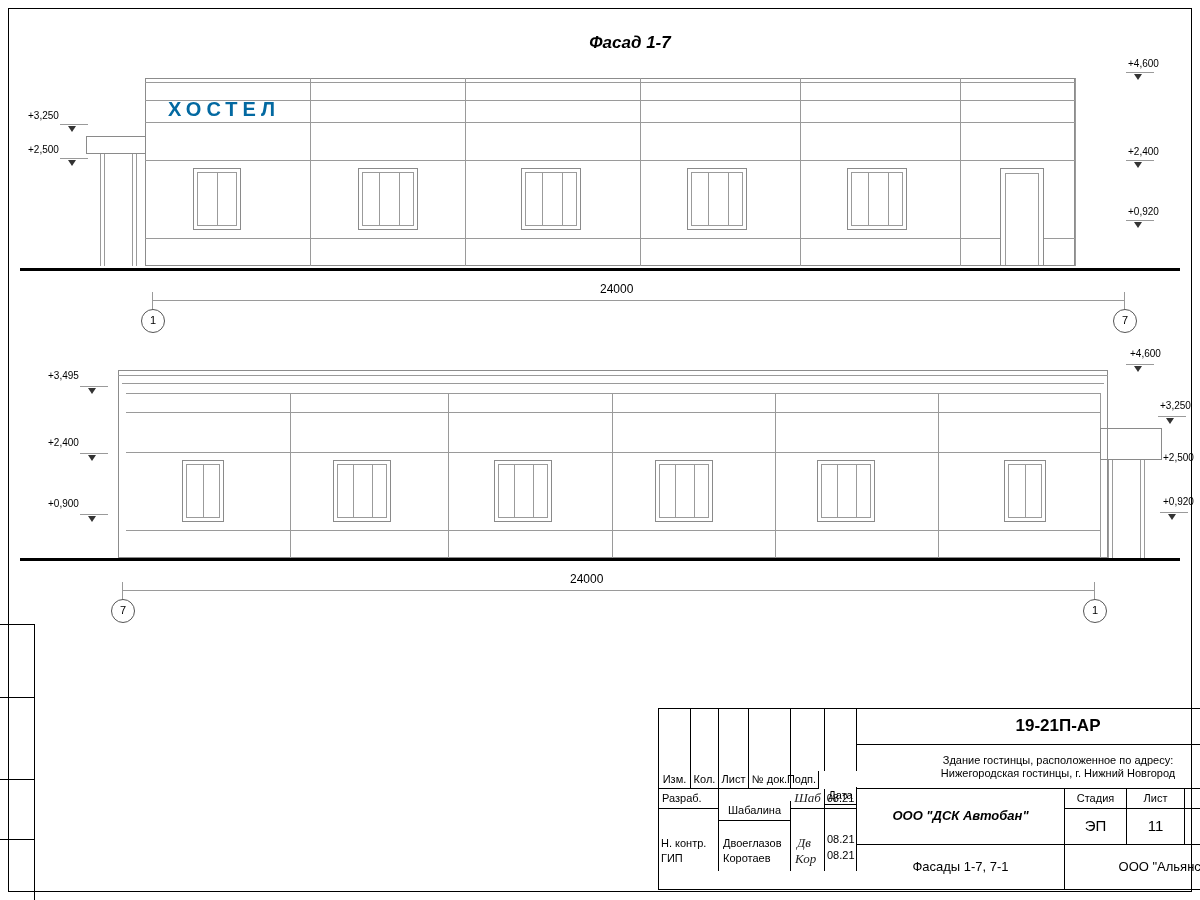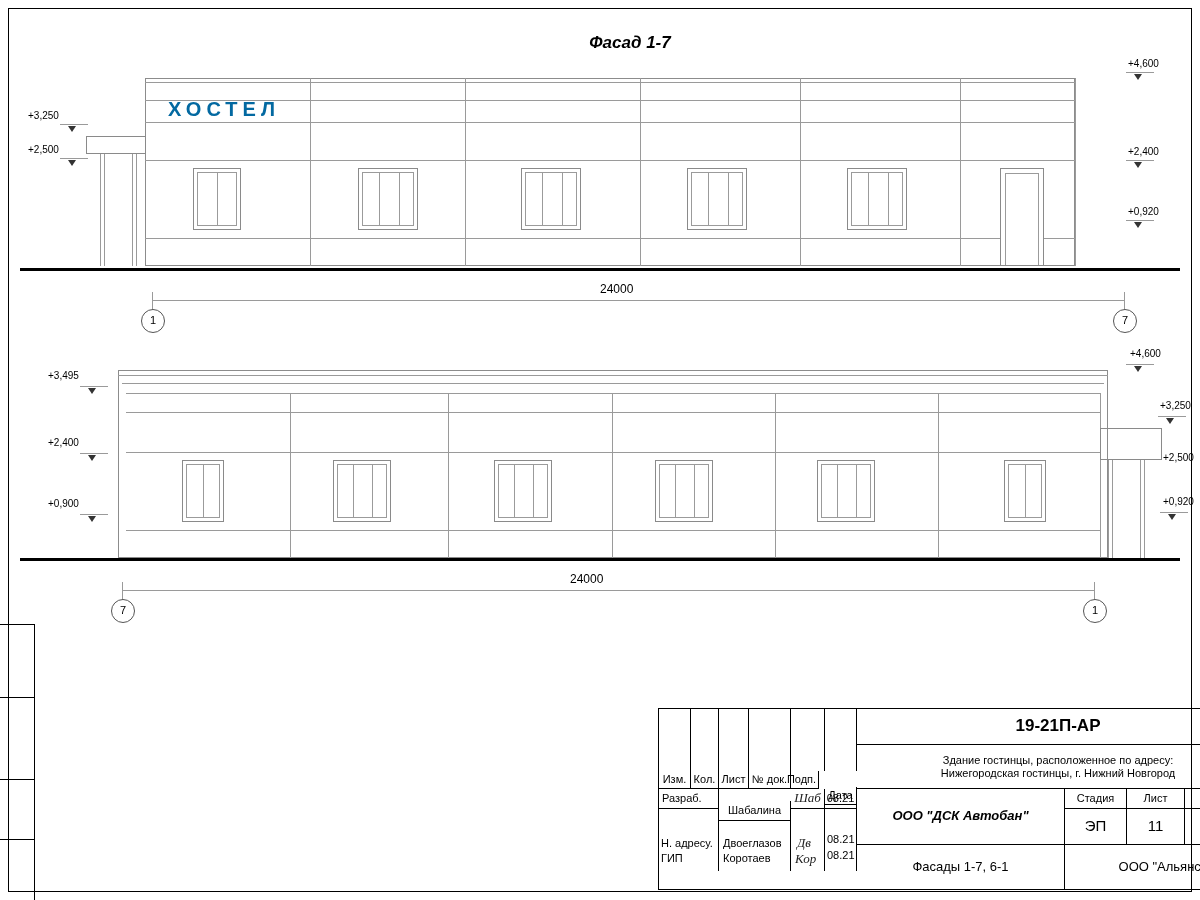--- a/index.html
+++ b/index.html
@@ -259,21 +259,21 @@
     <div class="tbcell" style="left:0;top:80px;width:60px;height:20px;justify-content:flex-start;padding-left:3px;">Разраб.</div>
     <div class="tbcell" style="left:60px;top:92px;width:72px;height:20px;text-align:center;">Шабалина</div>
     <div class="tbcell sig" style="left:132px;top:80px;width:34px;height:20px;">Шаб</div>
     <div class="tbcell" style="left:166px;top:80px;width:32px;height:20px;">08.21</div>
 
     <div class="tbcell nb" style="left:0;top:100px;width:60px;height:62px;"></div>
     <div class="tbcell nb" style="left:60px;top:100px;width:72px;height:62px;"></div>
     <div class="tbcell nb" style="left:132px;top:100px;width:34px;height:62px;"></div>
     <div class="tbcell nb" style="left:166px;top:100px;width:32px;height:62px;"></div>
 
-    <div class="abs" style="left:2px;top:128px;font-size:11px;">Н. адресу.</div>
+    <div class="abs" style="left:2px;top:128px;font-size:11px;">Н. контр.</div>
     <div class="abs" style="left:64px;top:128px;font-size:11px;">Двоеглазов</div>
     <div class="abs sig" style="left:138px;top:126px;">Дв</div>
     <div class="abs" style="left:168px;top:124px;font-size:11px;">08.21</div>
 
     <div class="abs" style="left:2px;top:143px;font-size:11px;">ГИП</div>
     <div class="abs" style="left:64px;top:143px;font-size:11px;">Коротаев</div>
     <div class="abs sig" style="left:136px;top:142px;">Кор</div>
     <div class="abs" style="left:168px;top:140px;font-size:11px;">08.21</div>
 
     <div class="tbcell bigcode" style="left:198px;top:0;width:402px;height:36px;border-right:none;">19-21П-АР</div>
@@ -286,17 +286,17 @@
     <div class="tbcell org" style="left:198px;top:80px;width:208px;height:56px;">ООО "ДСК Автобан"</div>
 
     <div class="tbcell" style="left:406px;top:80px;width:62px;height:20px;">Стадия</div>
     <div class="tbcell" style="left:468px;top:80px;width:58px;height:20px;">Лист</div>
     <div class="tbcell" style="left:526px;top:80px;width:74px;height:20px;border-right:none;">Листо</div>
 
     <div class="tbcell" style="left:406px;top:100px;width:62px;height:36px;font-size:15px;">ЭП</div>
     <div class="tbcell" style="left:468px;top:100px;width:58px;height:36px;font-size:15px;">11</div>
     <div class="tbcell" style="left:526px;top:100px;width:74px;height:36px;border-right:none;font-size:15px;">18</div>
 
-    <div class="tbcell nb" style="left:198px;top:136px;width:208px;height:45px;font-size:13px;">Фасады 1-7, 6-1</div>
+    <div class="tbcell nb" style="left:198px;top:136px;width:208px;height:45px;font-size:13px;">Фасады 1-7, 7-1</div>
     <div class="tbcell nb" style="left:406px;top:136px;width:194px;height:45px;border-right:none;font-size:13px;">ООО "Альянс"</div>
   </div>
 
 </div>
 
 </body></html>

